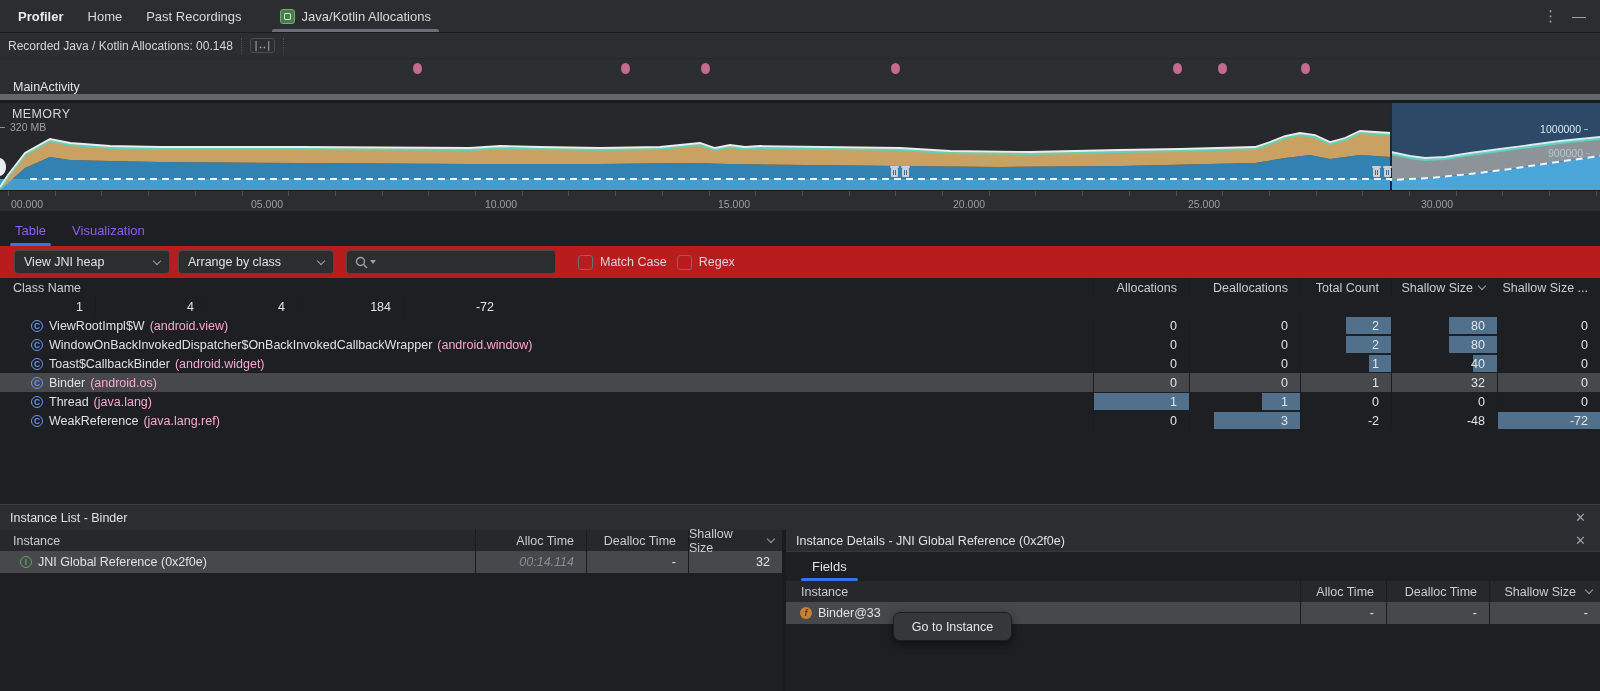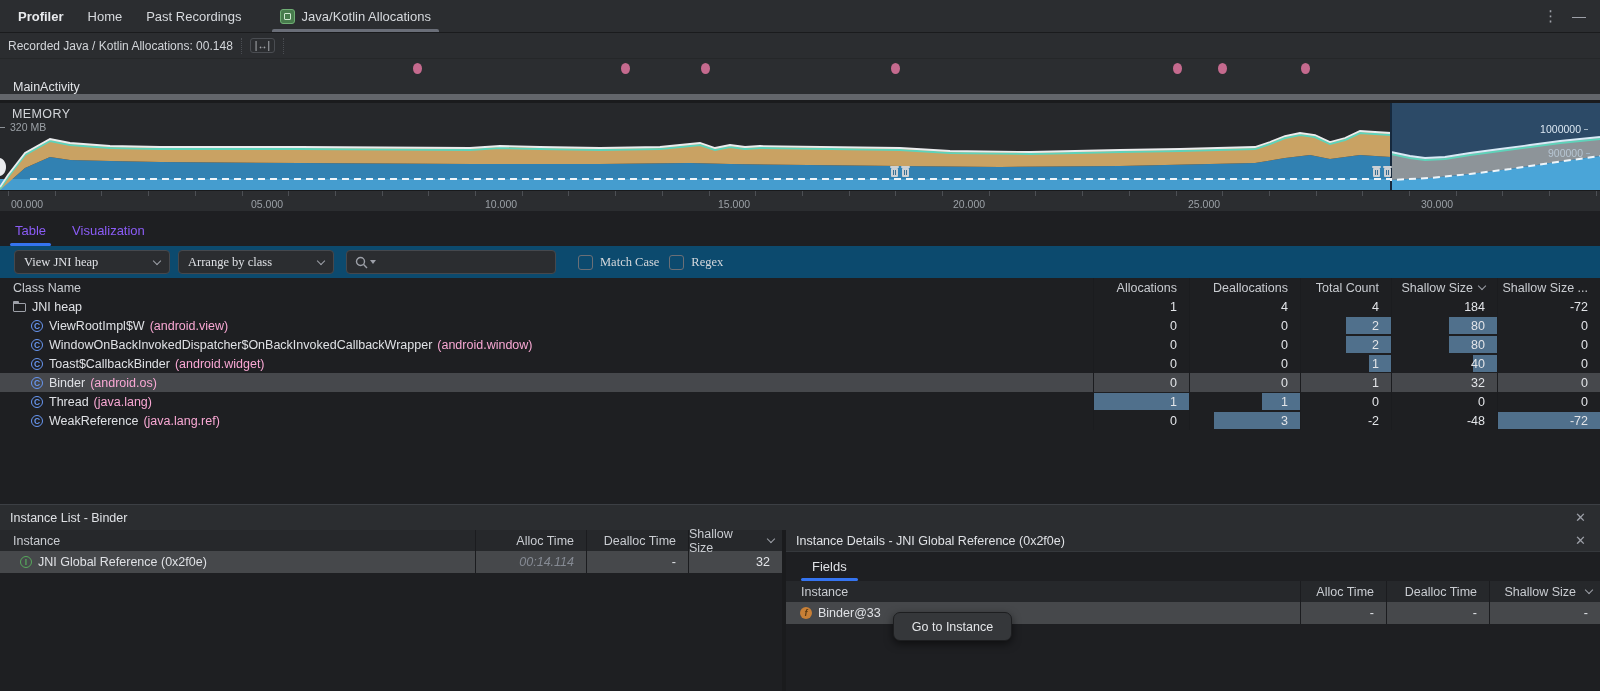--- a/index.html
+++ b/index.html
@@ -47,21 +47,21 @@
   .tick { position:absolute; top:0; width:1px; height:5px; background:#4c4f54; }
   .tick-label { position:absolute; top:7px; font-size:10.5px; color:#9ba0a6; }
   .gap4 { height:4px; background:#1e1f22; }
 
   
   .vtabs { height:31px; display:flex; align-items:center; padding-left:10px; gap:16px; background:#1e1f22; }
   .vtab { position:relative; height:100%; display:flex; align-items:center; padding:0 5px; font-size:13px; color:#8b5cf6; }
   .vtab.active::after { content:""; position:absolute; left:0; right:0; bottom:0; height:3px; background:#3574f0; border-radius:2px; }
 
   
-  .toolbar { height:32px; display:flex; align-items:center; padding-left:14px; background:#0c4a6e;font-family:Liberation Serif, serif; }
+  .toolbar { height:32px; display:flex; align-items:center; padding-left:14px; background:#b91c1c; }
   .select { width:156px; height:24px; background:#2b2d30; border:1px solid #45484d; border-radius:4px; display:flex; align-items:center; padding:0 9px; font-size:12.5px; color:#dfe1e5; margin-right:8px; }
   .chev { width:6px; height:6px; border-right:1.4px solid #9da0a8; border-bottom:1.4px solid #9da0a8; transform:rotate(45deg); display:inline-block; margin-left:auto; margin-top:-3px; }
   .searchbox { width:210px; height:24px; background:#2b2d30; border:1px solid #45484d; border-radius:4px; display:flex; align-items:center; padding:0 8px; margin-left:4px; margin-right:12px; }
   .searchbox svg { flex:none; }
   .schev { width:0; height:0; border-left:3px solid transparent; border-right:3px solid transparent; border-top:4px solid #9da0a8; margin-left:2px; }
   .cb { display:flex; align-items:center; gap:7px; margin-left:10px; font-size:12.5px; color:#d5d8dc; }
   .cb .box { width:15px; height:15px; border:1.6px solid #6b6f76; border-radius:3px; background:transparent; }
 
   
   .ctable { background:#1e1f22; }
@@ -298,24 +298,20 @@
         </div>
         <div class="ccell num" style="width: 106px;">
           <span>Shallow Size</span>
           <span class="chev sortchev"></span>
         </div>
         <div class="ccell num" style="width: 102px; border-right: none;">
           <span>Shallow Size ...</span>
         </div>
       </div>
       <div class="crow">
-        <div class="ccell cname" style="flex: 1 1 0%; padding-left: 13px;">
-          <span class="hicon"></span>
-          <span>JNI heap</span>
-        </div>
         <div class="ccell num" style="width: 96px;">
           <span class="val">1</span>
         </div>
         <div class="ccell num" style="width: 111px;">
           <span class="val">4</span>
         </div>
         <div class="ccell num" style="width: 91px;">
           <span class="val">4</span>
         </div>
         <div class="ccell num" style="width: 106px; text-align: right;">

